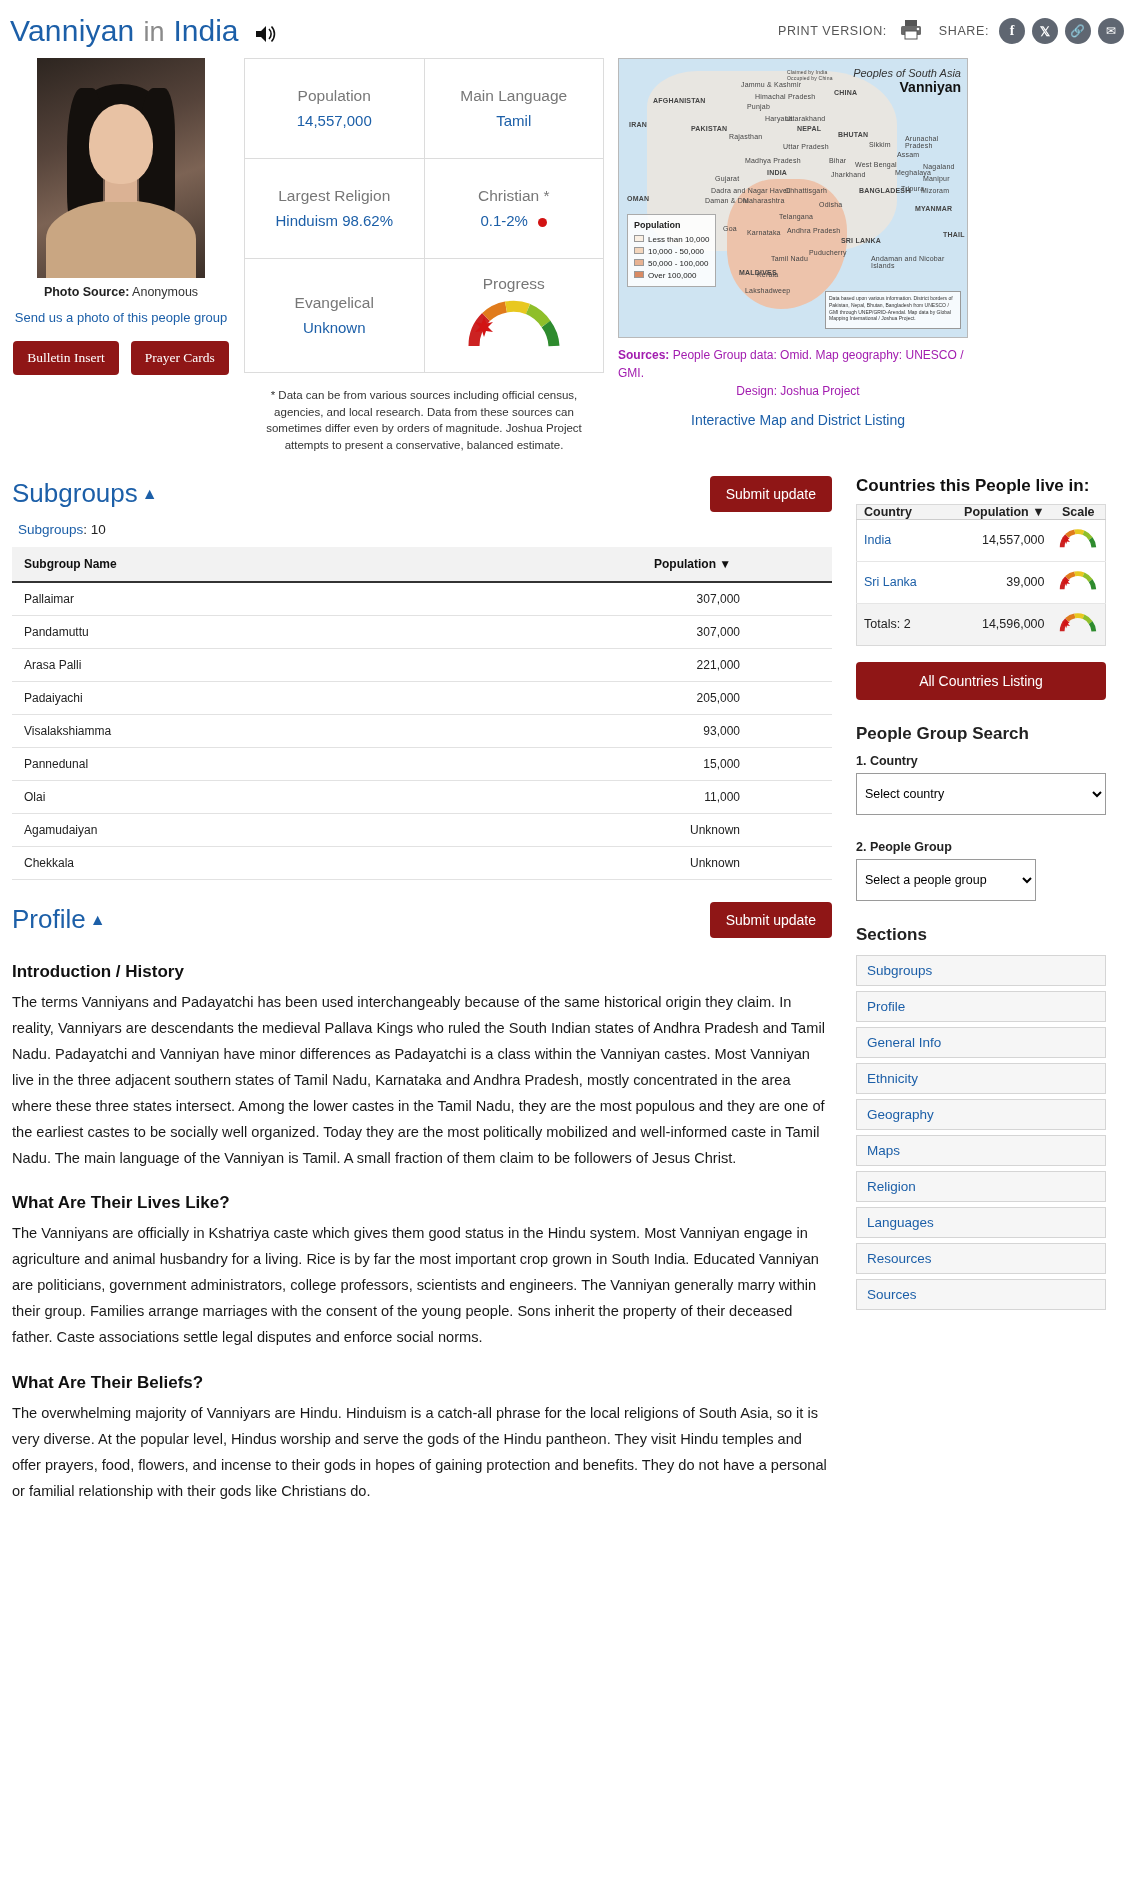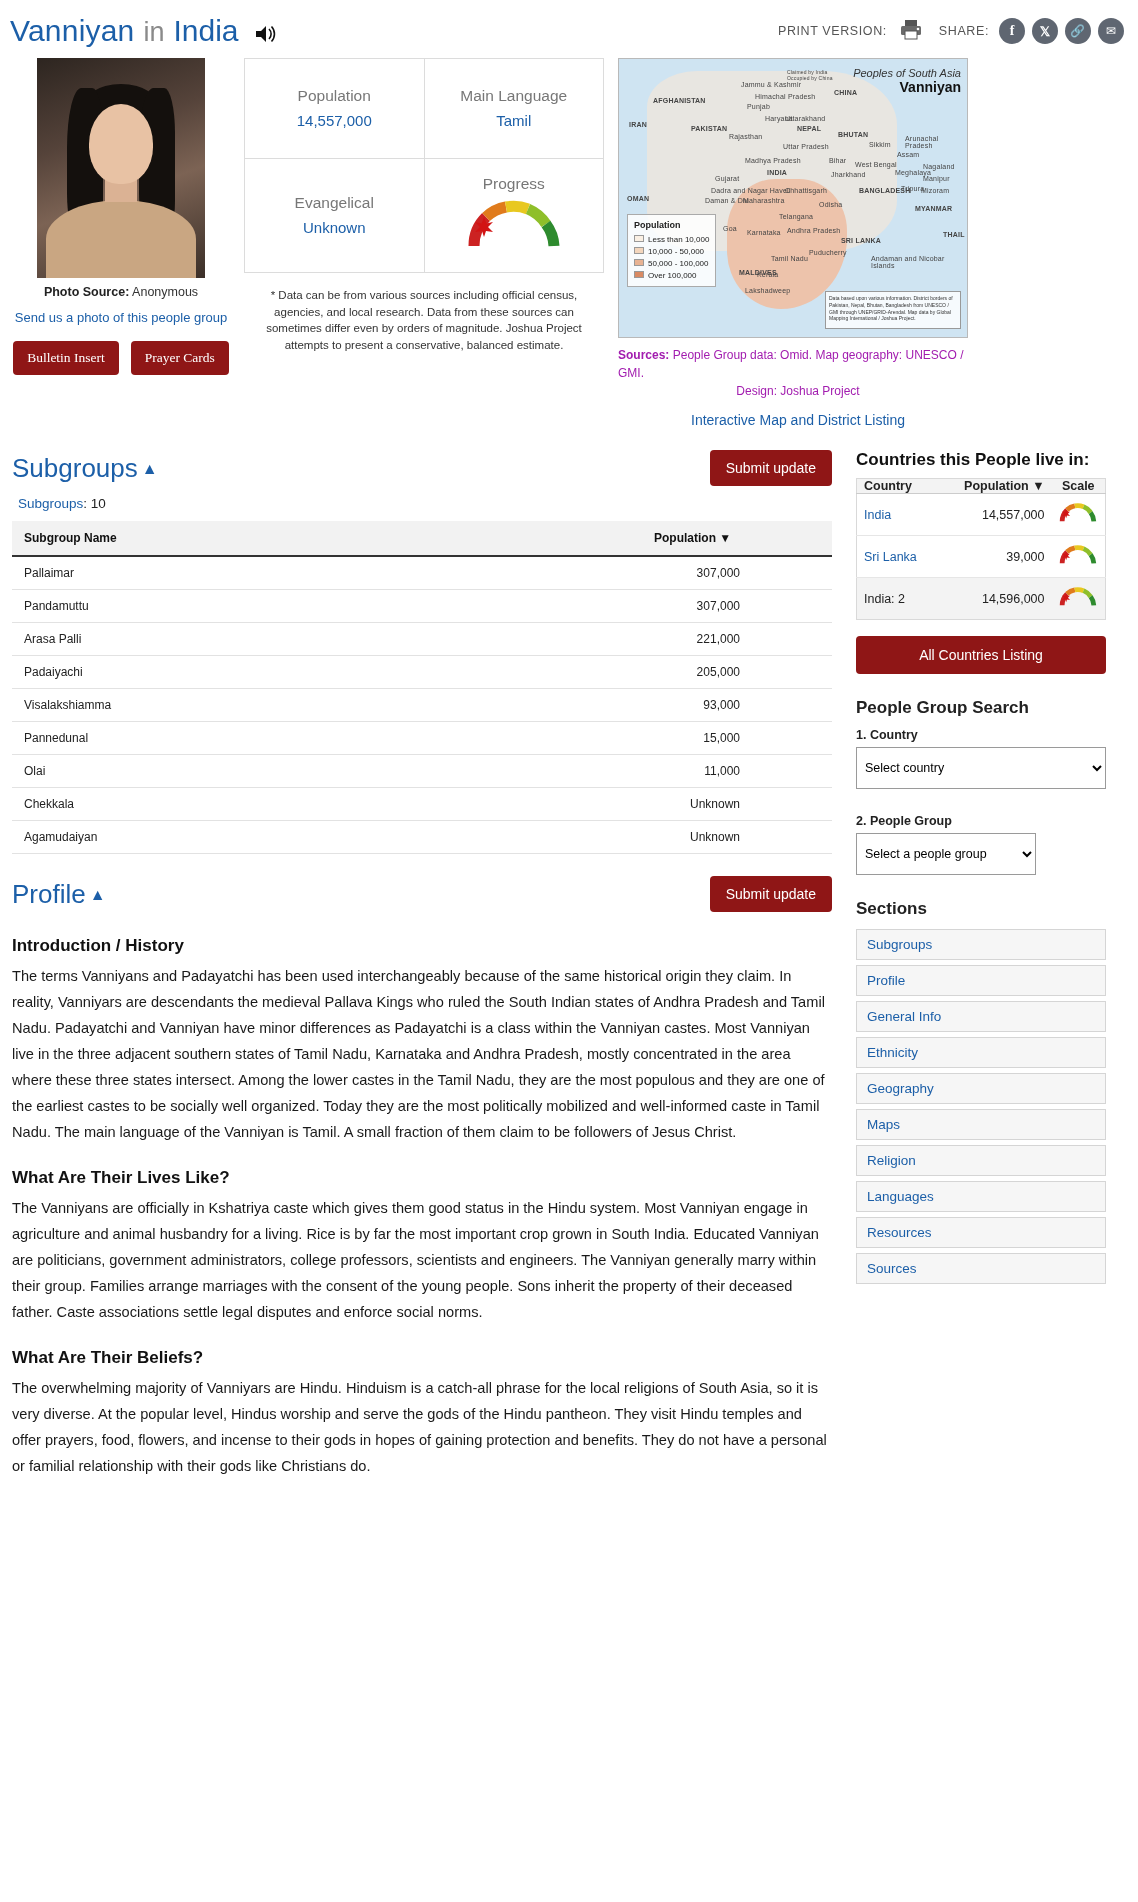--- a/index.html
+++ b/index.html
@@ -294,20 +294,33 @@
       <table class="facts">
         <tbody>
             <tr>
           <td>
             <div class="fact-label">Population</div>
             <div class="fact-value">14,557,000</div>
           </td>
           <td>
             <div class="fact-label">Main Language</div>
             <div class="fact-value">Tamil</div>
+          </td>
+        </tr>
+        <tr>
+          <td>
+            <div class="fact-label">Largest Religion</div>
+            <div class="fact-value">Hinduism 98.62%</div>
+          </td>
+          <td>
+            <div class="fact-label">Christian *</div>
+            <div class="fact-value">
+              <span>0.1-2%</span>
+              <span class="dot-red"></span>
+            </div>
           </td>
         </tr>
         <tr>
           <td>
             <div class="fact-label">Evangelical</div>
             <div class="fact-value">Unknown</div>
           </td>
           <td>
             <div class="fact-label">Progress</div>
             <div class="gauge">
@@ -449,25 +462,25 @@
             </tr>
           <tr>
               <td>Pannedunal</td>
               <td class="num">15,000</td>
             </tr>
           <tr>
               <td>Olai</td>
               <td class="num">11,000</td>
             </tr>
           <tr>
+              <td>Agamudaiyan</td>
+              <td class="num">Unknown</td>
+            </tr>
+          <tr>
               <td>Chekkala</td>
-              <td class="num">Unknown</td>
-            </tr>
-          <tr>
-              <td>Agamudaiyan</td>
               <td class="num">Unknown</td>
             </tr>
         </tbody>
       </table>
 
       <div class="sec-head-row" style="margin-top:22px;">
         <div class="sec-title">
           <span>Profile</span><span class="caret">▲</span>
         </div>
         <button class="submit-btn">Submit update</button>
@@ -524,21 +537,21 @@
                 <path d="M62 9 A40 40 0 0 1 80 24" stroke="#8fbf2a" stroke-width="12" fill="none"></path>
                 <path d="M80 24 A40 40 0 0 1 88 46" stroke="#2e8b2e" stroke-width="12" fill="none"></path>
                 <g transform="translate(18,26)">
                     <path d="M0,-10 L2.6,-3 L10,-4.5 L4.5,1 L10,6.5 L2.2,5.5 L0,12 L-2.2,5.5 L-10,6.5 L-4.5,1 L-10,-4.5 L-2.6,-3 Z" fill="#d21313"></path>
                   </g>
               </svg>
             </td>
           </tr>
           <tr class="totals">
             <td>
-              <span>India:</span>
+              <span>Totals:</span>
               <span>2</span>
             </td>
             <td class="c-pop">14,596,000</td>
             <td class="c-scale">
               <svg width="38" height="22" viewBox="0 0 96 50">
                 <path d="M8 46 A40 40 0 0 1 20 17" stroke="#c22" stroke-width="12" fill="none"></path>
                 <path d="M20 17 A40 40 0 0 1 40 7" stroke="#e07b1c" stroke-width="12" fill="none"></path>
                 <path d="M40 7 A40 40 0 0 1 62 9" stroke="#e8c820" stroke-width="12" fill="none"></path>
                 <path d="M62 9 A40 40 0 0 1 80 24" stroke="#8fbf2a" stroke-width="12" fill="none"></path>
                 <path d="M80 24 A40 40 0 0 1 88 46" stroke="#2e8b2e" stroke-width="12" fill="none"></path>

